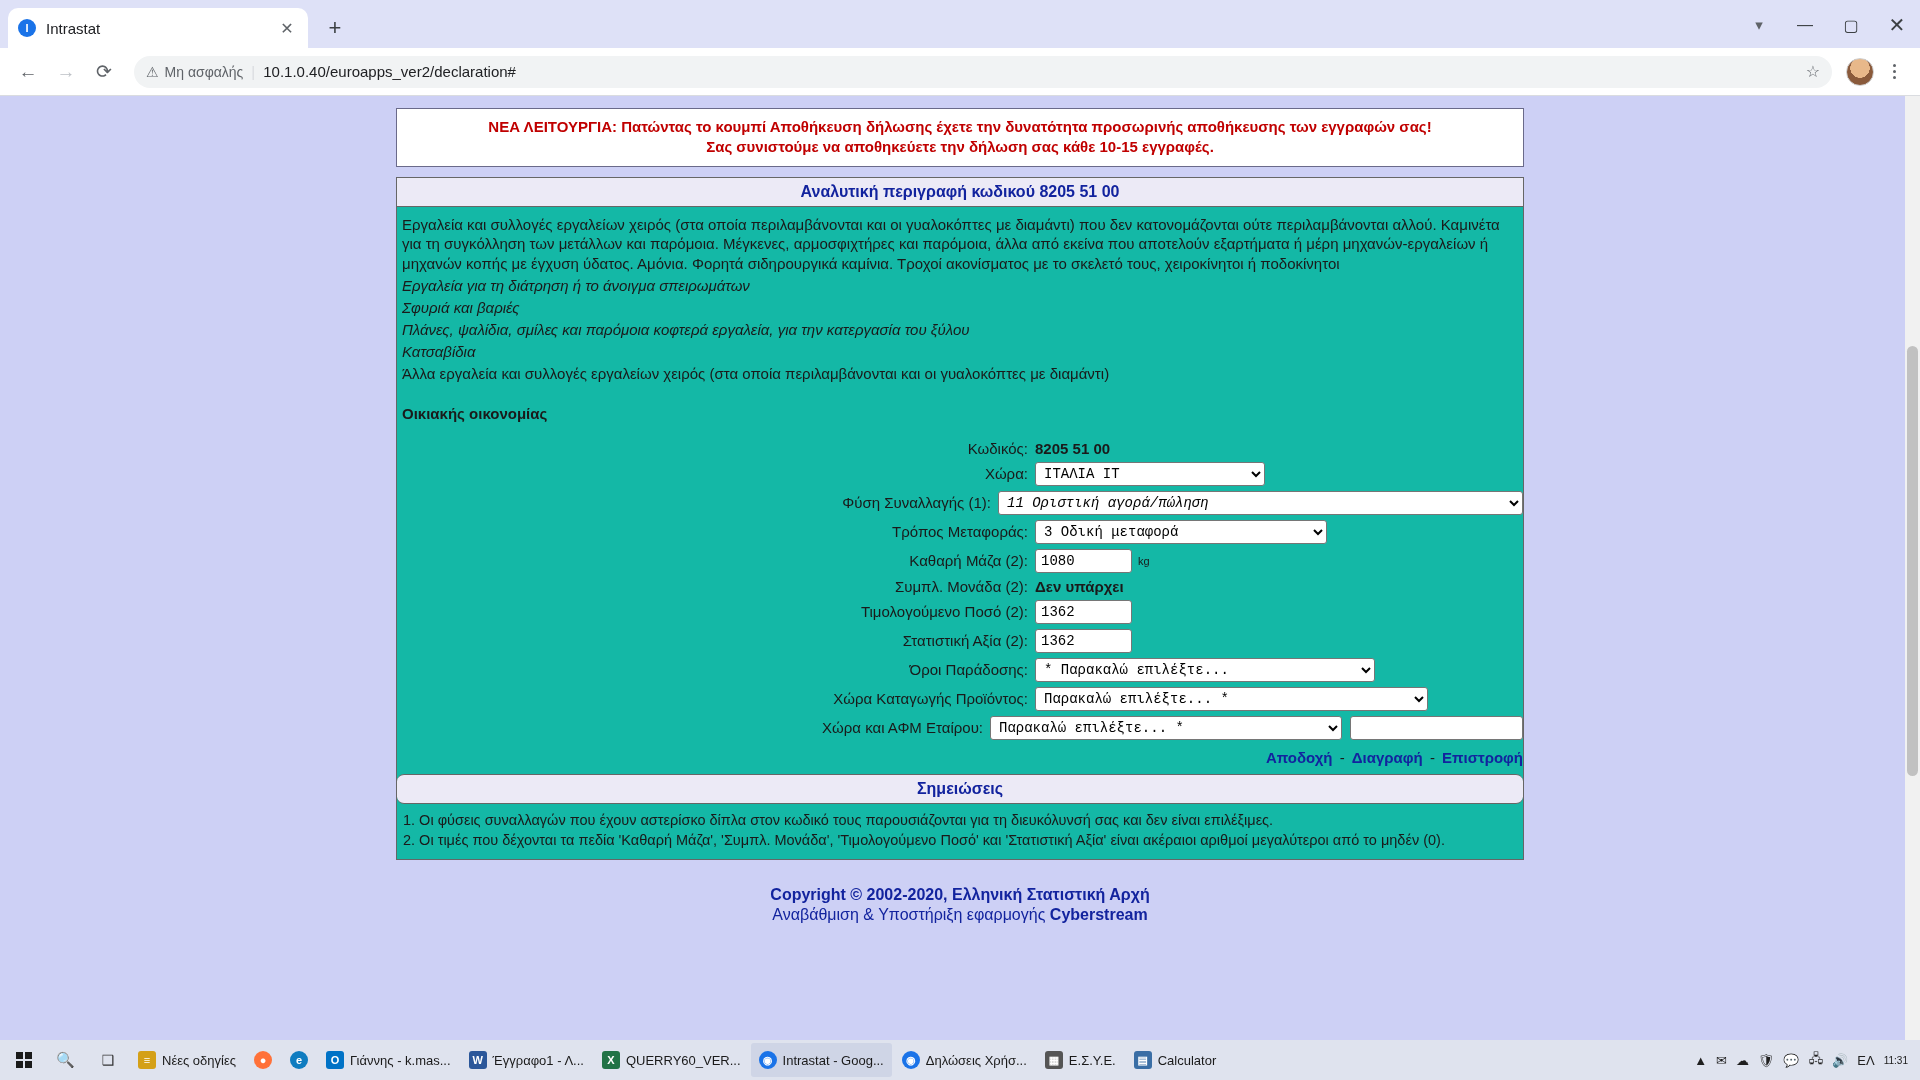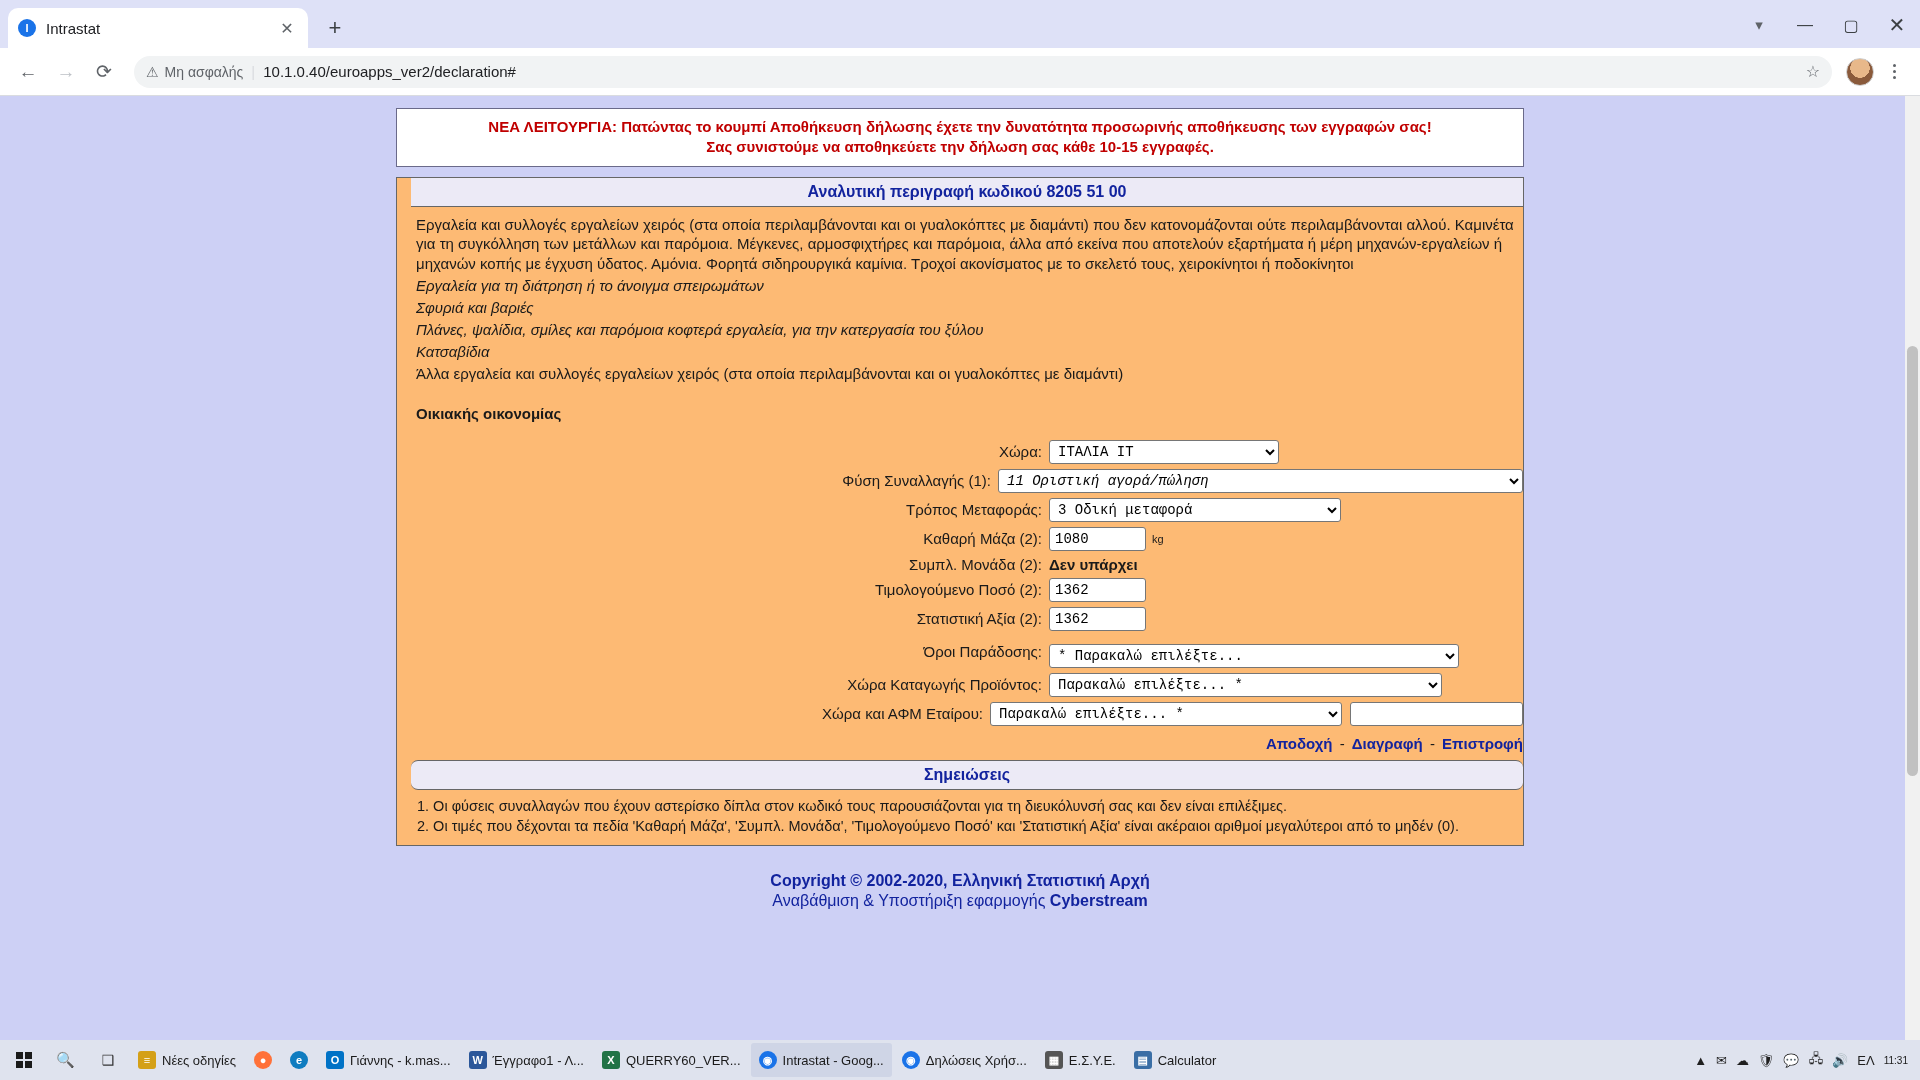--- a/index.html
+++ b/index.html
@@ -63,21 +63,21 @@
     background: radial-gradient(circle at 50% 35%, #e8b88a 0 45%, #8a5a3b 46% 100%);
     border: 1px solid #cfcfcf; }
   .menu-dots { width: 28px; display: flex; flex-direction: column; align-items: center; gap: 3px; }
   .menu-dots i { width: 3px; height: 3px; background: #5f6368; border-radius: 50%; display: block; }
 
   
   .viewport { flex: 1; background: #cdd0f5; position: relative; overflow: hidden; }
   .page { position: absolute; left: 0; top: 0; right: 0; bottom: 0; padding-top: 12px; }
   .content { width: 1128px; margin: 0 auto; }
 
-  .panel { border: 1px solid #666; background: #fdba74; margin-bottom: 10px; padding-left: 14px; }
+  .panel { border: 1px solid #666; background: #14b8a6; margin-bottom: 10px; }
   .panel.notice { border: 1px solid #6a6a8a; background: #fff; padding: 8px 12px; }
   .notice p { margin: 0; text-align: center; color: #c00000; font-weight: bold; font-size: 15px; line-height: 1.35; }
 
   .panel-head {
     background: #eceaf6; border-bottom: 1px solid #666;
     text-align: center; font-weight: bold; color: #12239e; font-size: 16px; padding: 5px 0;
   }
   .panel-body { padding: 8px 5px 8px 5px; }
 
   .desc { font-size: 15px; color: #1a1a1a; line-height: 1.33; }
@@ -196,20 +196,26 @@
             <span class="it">Σφυριά και βαριές</span>
             <span class="it">Πλάνες, ψαλίδια, σμίλες και παρόμοια κοφτερά εργαλεία, για την κατεργασία του ξύλου</span>
             <span class="it">Κατσαβίδια</span>
             <span class="plain">Άλλα εργαλεία και συλλογές εργαλείων χειρός (στα οποία περιλαμβάνονται και οι γυαλοκόπτες με διαμάντι)</span>
             <span class="bold">Οικιακής οικονομίας</span>
           </div>
 
 
           <div class="form">
 
+            <div class="frow">
+              <div class="flabel">Κωδικός:</div>
+              <div class="fval">
+                  <span class="strong">8205 51 00</span>
+                </div>
+            </div>
 
             <div class="frow">
               <div class="flabel">Χώρα:</div>
               <div class="fval">
                 <select style="width:230px;">
                   <option>ΙΤΑΛΙΑ IT</option>
                 </select>
               </div>
             </div>
 
@@ -256,21 +262,21 @@
             <div class="frow">
               <div class="flabel">Στατιστική Αξία (2):</div>
               <div class="fval">
                 <input type="text" style="width: 97px;" value="1362">
               </div>
             </div>
 
             <div class="frow">
               <div class="flabel">Όροι Παράδοσης:</div>
               <div class="fval">
-                <select style="width:410px;margin-top:8px;">
+                <select style="width:340px;">
                   <option>* Παρακαλώ επιλέξτε...</option>
                 </select>
               </div>
             </div>
 
             <div class="frow">
               <div class="flabel">Χώρα Καταγωγής Προϊόντος:</div>
               <div class="fval">
                 <select style="width:393px;">
                   <option>Παρακαλώ επιλέξτε... *</option>

